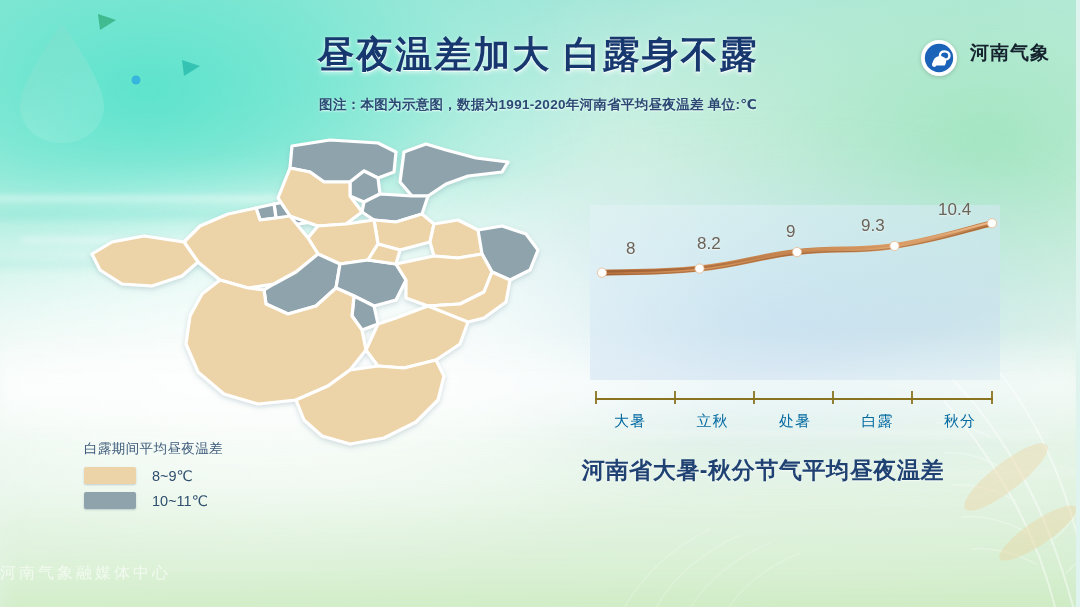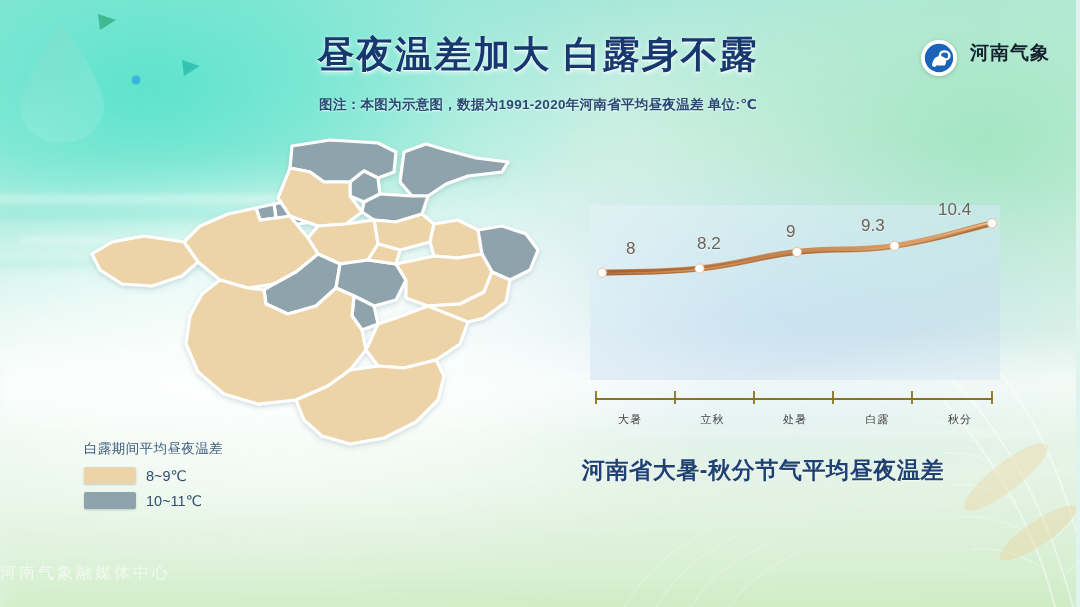--- a/index.html
+++ b/index.html
@@ -110,39 +110,39 @@
     display:flex;align-items:center;justify-content:center;
     box-shadow:0 1px 4px rgba(0,0,0,.18);}
   .brand-name{font-size:19px;font-weight:bold;color:#15232e;letter-spacing:1px;}
 
   
   .map-wrap{position:absolute;left:78px;top:138px;width:470px;height:330px;}
 
   
   .legend{position:absolute;left:84px;top:440px;}
   .legend-title{font-size:13.5px;color:#3d5a7a;margin-bottom:9px;letter-spacing:.4px;}
-  .legend-row{display:flex;align-items:center;gap:10px;margin-bottom:8px;}
+  .legend-row{display:flex;align-items:center;gap:16px;margin-bottom:8px;}
   .legend-swatch{width:52px;height:17px;border-radius:2px;
     box-shadow:0 1px 2px rgba(90,110,130,.30);}
   .legend-label{font-size:14.5px;color:#2f4f6e;}
 
   
   .chart-panel{
     position:absolute;left:590px;top:205px;width:410px;height:175px;
     background:linear-gradient(165deg,
       rgba(228,243,248,.55) 0%,
       rgba(212,231,245,.52) 45%,
       rgba(198,218,240,.45) 75%,
       rgba(205,228,240,.35) 100%);
   }
   .chart-svg{position:absolute;left:590px;top:195px;width:420px;height:200px;}
   .chart-axis{position:absolute;left:594px;top:390px;width:400px;height:14px;}
   .xlabels{position:absolute;left:590px;top:412px;width:410px;
     display:flex;justify-content:space-between;}
-  .xlabel{width:80px;text-align:center;font-size:11px;color:#404040;letter-spacing:1px;}
+  .xlabel{width:80px;text-align:center;font-size:15px;color:#0369a1;letter-spacing:1px;}
   .chart-caption{
     position:absolute;left:558px;top:455px;width:410px;text-align:center;
     font-size:23px;font-weight:bold;color:#1f4273;letter-spacing:.6px;
     text-shadow:0 1px 2px rgba(255,255,255,.7);
   }
   .pt-label{position:absolute;font-size:17px;color:#6b6258;
     text-shadow:0 1px 2px rgba(255,255,255,.65);}
 
   
   .watermark{

